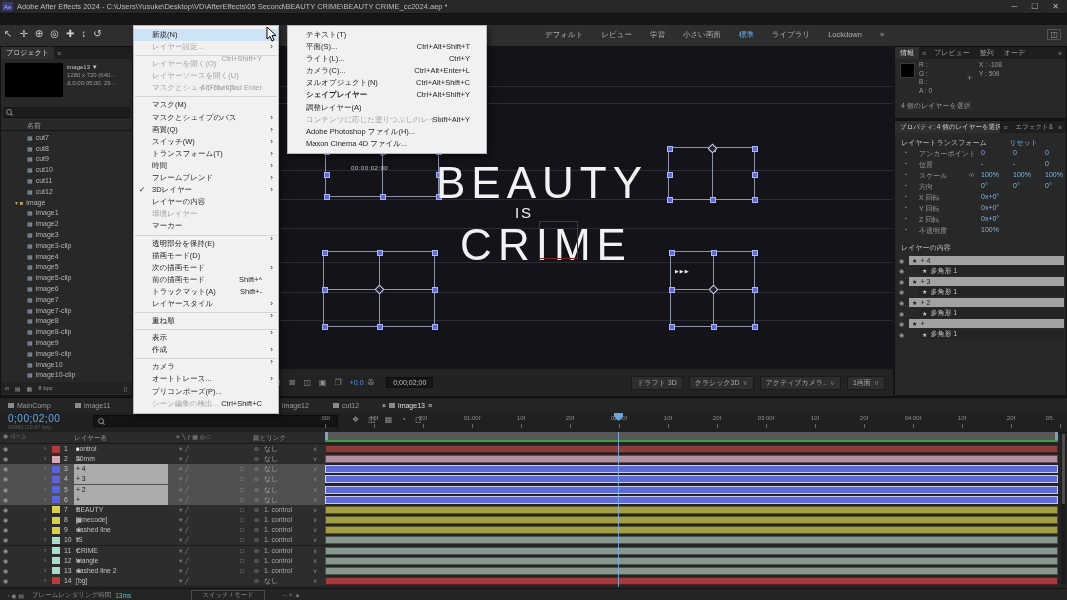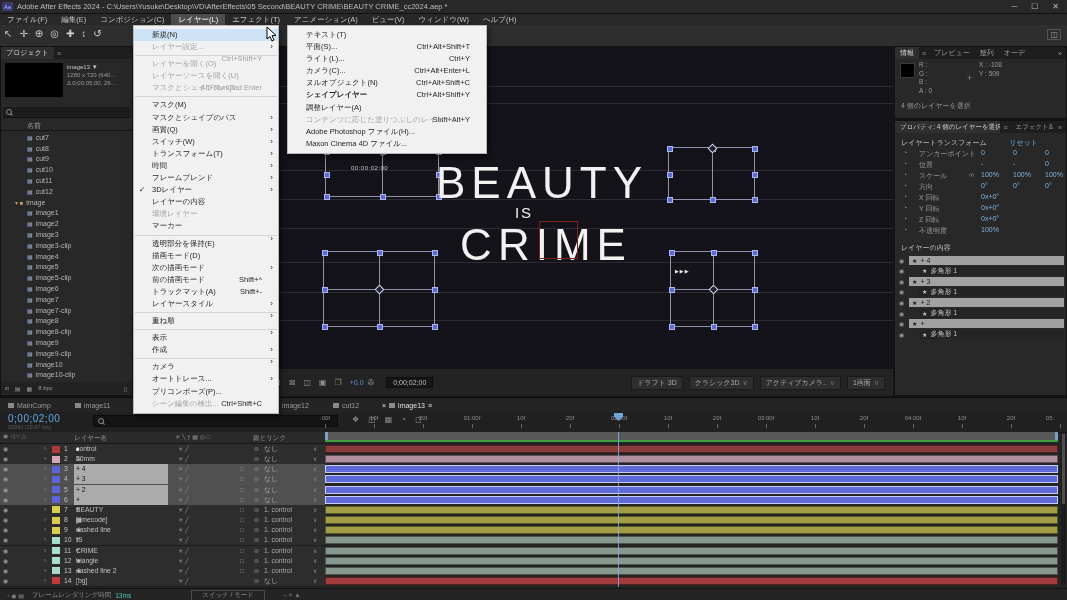--- a/index.html
+++ b/index.html
@@ -113,41 +113,40 @@
   <div class="titlebar">
     <span class="ae-badge">Ae</span>
     <span style="font-size:7.5px;color:#bdbdbd;">Adobe After Effects 2024 - C:\Users\Yusuke\Desktop\VD\AfterEffects\05 Second\BEAUTY CRIME\BEAUTY CRIME_cc2024.aep *</span>
     <span class="winbtns">
       <span>─</span>
       <span>☐</span>
       <span>✕</span>
     </span>
   </div>
 
-  <div class="menubar" id="menubar">
-      <div class="mb">ファイル(F)</div>
-      <div class="mb">編集(E)</div>
-      <div class="mb">コンポジション(C)</div>
-      <div class="mb active">レイヤー(L)</div>
-      <div class="mb">エフェクト(T)</div>
-      <div class="mb">アニメーション(A)</div>
-      <div class="mb">ビュー(V)</div>
-      <div class="mb">ウィンドウ(W)</div>
-      <div class="mb">ヘルプ(H)</div>
-    </div>
 
   <div class="apptoolbar">
     <div class="tools" id="tools">
         <div>↖</div>
         <div>✛</div>
         <div>⊕</div>
         <div>◎</div>
         <div>✚</div>
         <div>↕</div>
         <div>↺</div>
+      </div>
+    <div class="workspaces" id="workspaces">
+        <div class="ws">デフォルト</div>
+        <div class="ws">レビュー</div>
+        <div class="ws">学習</div>
+        <div class="ws">小さい画面</div>
+        <div class="ws active">標準</div>
+        <div class="ws">ライブラリ</div>
+        <div class="ws">Lockdown</div>
+        <div class="ws">»</div>
       </div>
     <span class="ws-search">◫</span>
   </div>
 
   <div class="panel" style="left:0;top:46px;width:133px;height:350px;">
     <div class="ptabs">
       <span class="ptab active">プロジェクト</span>
       <span class="hamb">≡</span>
     </div>
     <div class="proj-thumb"></div>

